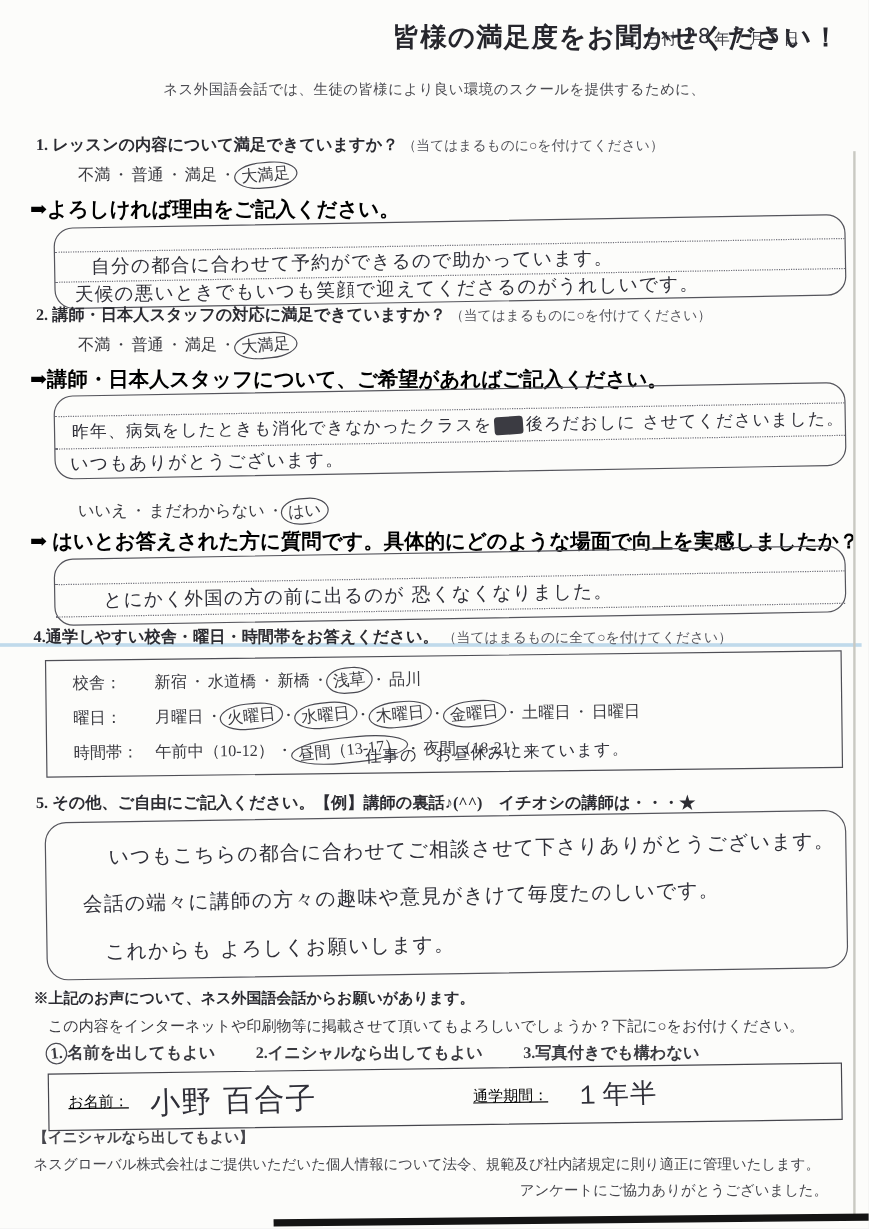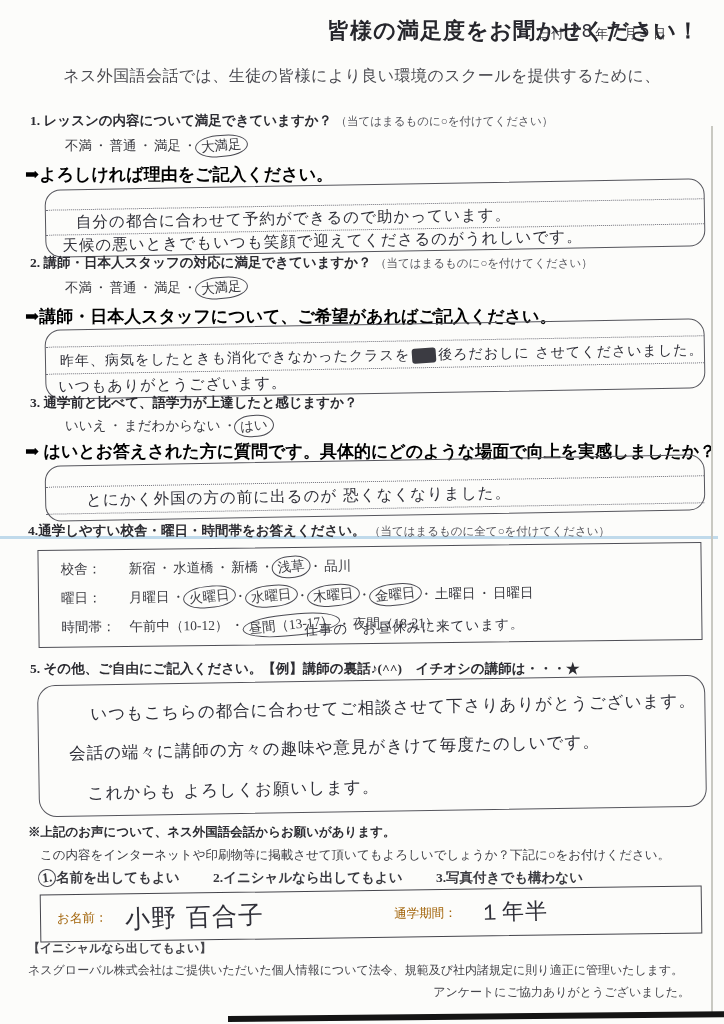--- a/index.html
+++ b/index.html
@@ -6,21 +6,21 @@
   .page{
     position:relative;width:724px;height:1024px;margin:0 auto;
     background:#fcfcfa;overflow:hidden;
     font-family:"Liberation Serif","DejaVu Serif",serif;
     color:#3a3a40;
   }
   .abs{position:absolute;}
   .title{font-size:22px;font-weight:bold;color:#26262c;text-align:center;letter-spacing:1px;}
   .date{font-size:13px;color:#3c3c42;white-space:nowrap;}
   .date .hwnum{font-size:17px;margin:0 2px;position:relative;top:-1px;}
-  .intro{width:724px;text-align:center;font-size:16px;color:#4a4a50;letter-spacing:0.4px;}
+  .intro{width:724px;text-align:center;font-size:12px;color:#4a4a50;letter-spacing:0.4px;}
   .qhead{font-size:13.5px;font-weight:bold;color:#2c2c32;white-space:nowrap;}
   .qnote{font-size:11.5px;font-weight:normal;color:#55555c;text-align:right;}
   .opts{font-size:13.5px;color:#3a3a40;white-space:nowrap;}
   .opt-sep{margin:0 2px;}
   .prompt{font-size:17px;color:#000000;font-weight:bold;white-space:nowrap;}
   .circle{
     display:inline-block;border:1.6px solid #4a4a52;border-radius:50% / 58%;
     padding:1px 5px;margin:-2px -4px;transform:rotate(-5deg);
   }
   .circle-num{
@@ -42,21 +42,21 @@
   }
   .gridbox{border:1.8px solid #4e4e55;transform:rotate(-0.7deg);}
   .gridrow{display:flex;align-items:baseline;font-size:13.5px;}
   .gridlabel{width:68px;margin-left:22px;flex:none;}
   .freebox{border:1.6px solid #55555c;border-radius:18px;transform:rotate(-0.9deg);}
   .consent-opts .opt{margin-right:16px;}
   .namebox{
     border:1.8px solid #45454c;transform:rotate(-0.8deg);
     display:flex;align-items:center;
   }
-  .namebox .lbl{font-size:12.5px;color:#a16207;flex:none;}
+  .namebox .lbl{font-size:12.5px;color:#000000;flex:none;text-decoration:underline;}
   .foot{font-size:12px;color:#45454b;white-space:nowrap;}
   .blue-line{background:#b5d4e8;opacity:0.85;}
   .edge-v{background:#c9c9c2;}
   .edge-b{background:#141414;transform:rotate(-0.55deg);transform-origin:left center;}
 </style>
 </head>
 <body>
 
 <div class="page">
 
@@ -83,23 +83,20 @@
     <span class="qnote">（当てはまるものに○を付けてください）</span>
   </div>
   <div class="abs opts" style="left:65px;top:279px;"><span class="opt">不満</span><span class="opt-sep">・</span><span class="opt">普通</span><span class="opt-sep">・</span><span class="opt">満足</span><span class="opt-sep">・</span><span class="opt"><span class="circle">大満足</span></span></div>
   <div class="abs prompt" style="left:25px;top:305px;">➡講師・日本人スタッフについて、ご希望があればご記入ください。</div>
   <div class="abs ansbox" style="left:45px;top:324px;width:658px;height:68px;">
     <div class="ansrow" style="height:16px;"></div>
     <div class="ansrow hw" style="height:26px;line-height:26px;font-size:14px;padding-left:14px;"><span>昨年、病気をしたときも消化できなかったクラスを</span><span class="scribble"></span><span>後ろだおしに させてくださいました。</span></div>
     <div class="hw" style="height:24px;line-height:24px;font-size:15px;padding-left:12px;">いつもありがとうございます。</div>
   </div>
 
-  <div class="abs qhead" style="left:30px;top:394px;">
-    <span>3. </span><span>通学前と比べて、語学力が上達したと感じますか？</span>
-  </div>
   <div class="abs opts" style="left:65px;top:417px;"><span class="opt">いいえ</span><span class="opt-sep">・</span><span class="opt">まだわからない</span><span class="opt-sep">・</span><span class="opt"><span class="circle">はい</span></span></div>
   <div class="abs prompt" style="left:25px;top:440px;">➡ はいとお答えされた方に質問です。具体的にどのような場面で向上を実感しましたか？</div>
   <div class="abs ansbox" style="left:45px;top:460px;width:658px;height:54px;">
     <div class="ansrow" style="height:20px;"></div>
     <div class="ansrow hw" style="height:26px;line-height:26px;font-size:15.5px;padding-left:40px;">とにかく外国の方の前に出るのが 恐くなくなりました。</div>
   </div>
 
   <div class="abs blue-line" style="left:0;top:536px;width:718px;height:2.5px;"></div>
 
   <div class="abs qhead" style="left:28px;top:522px;">

